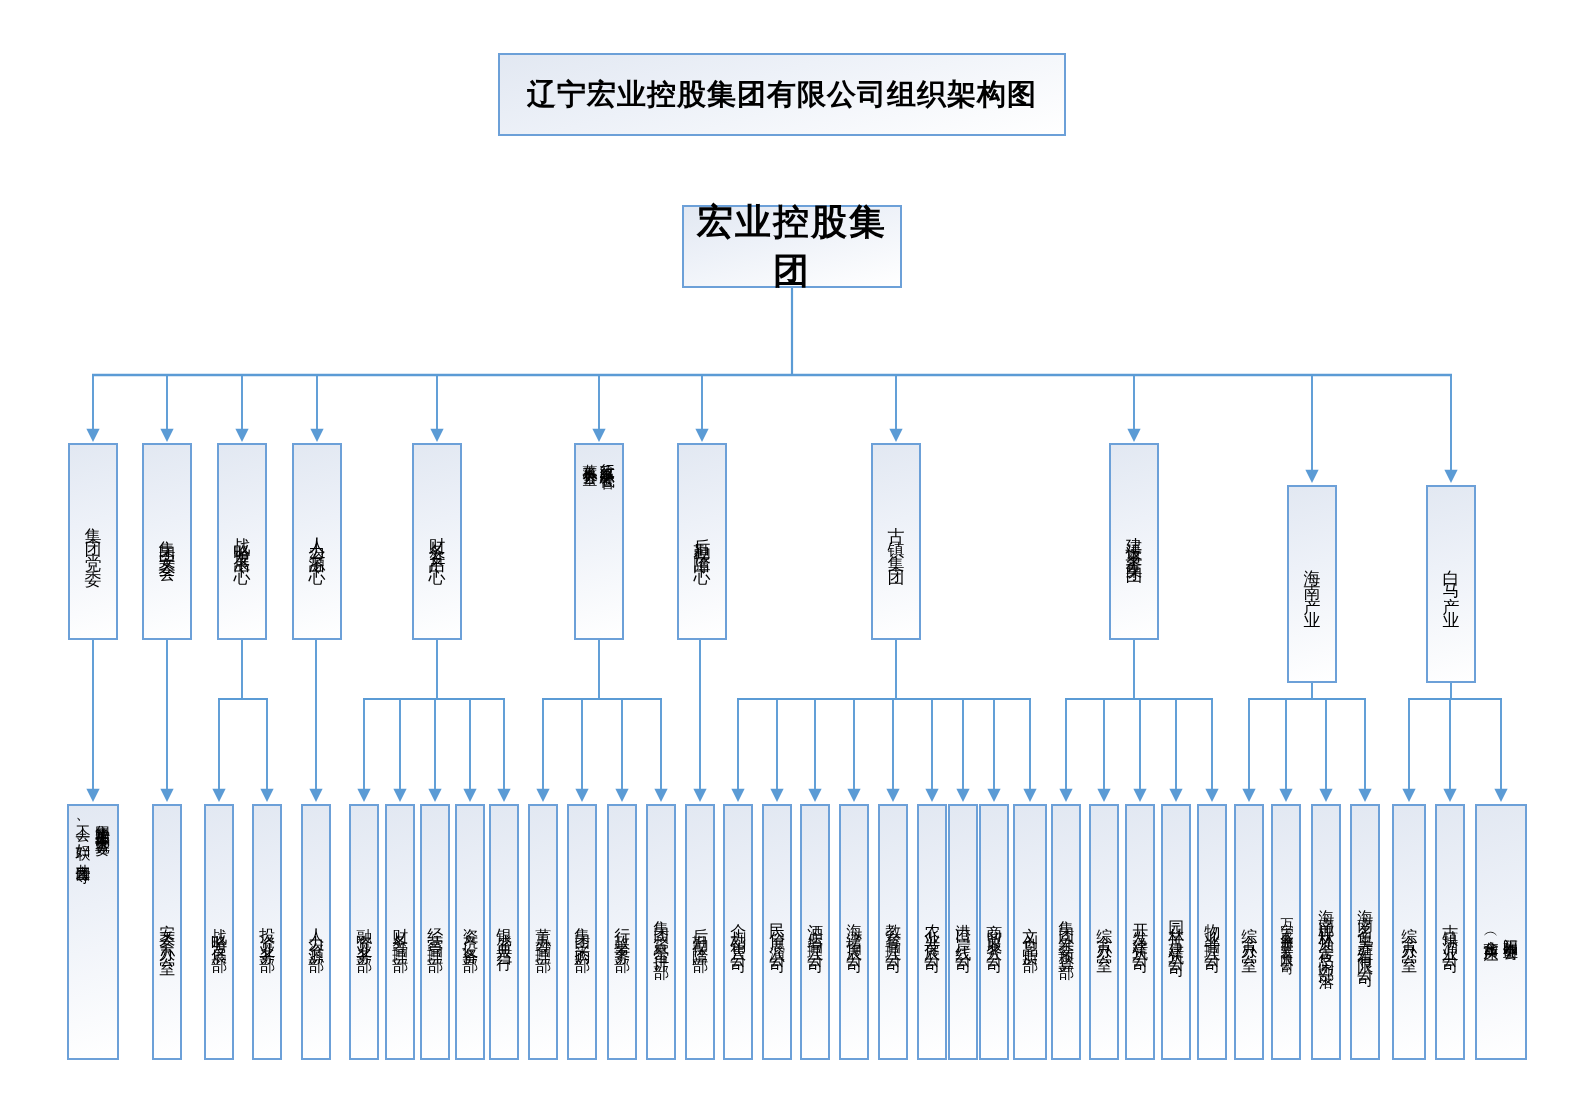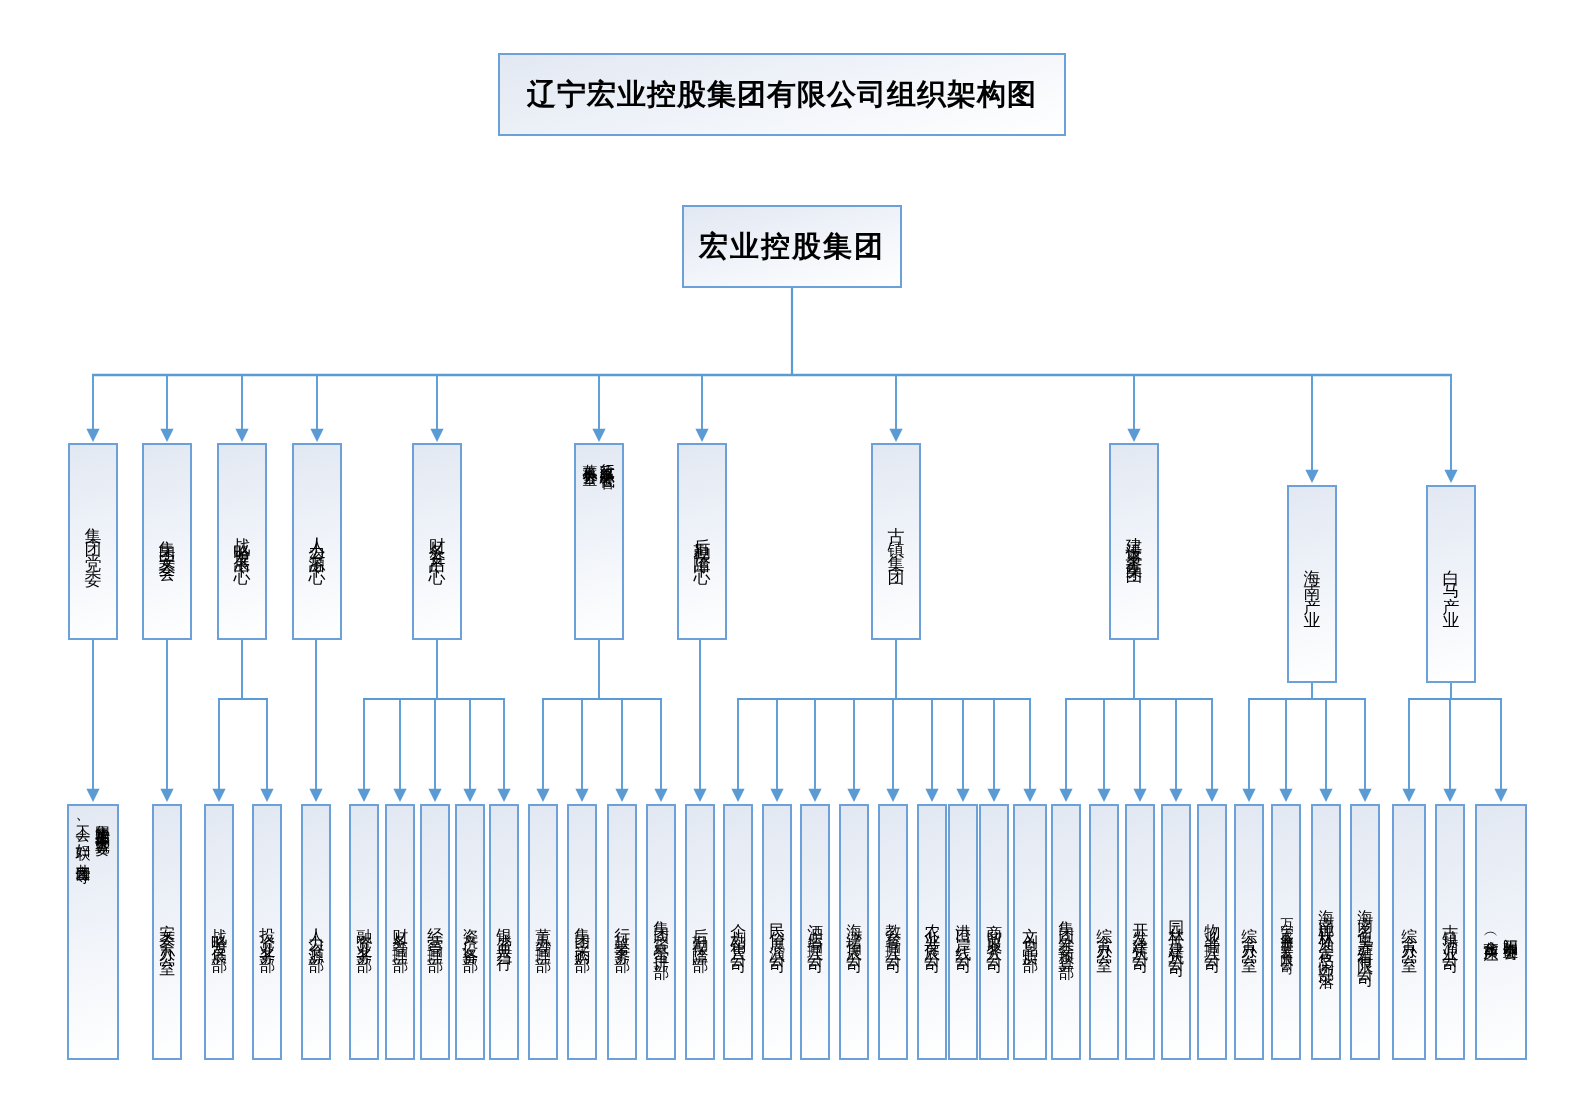--- a/index.html
+++ b/index.html
@@ -19,21 +19,21 @@
     background:linear-gradient(165deg,#e2e8f2 0%,#edf1f8 40%,#ffffff 100%);
     display:flex;align-items:center;justify-content:center;
   }
   .banner{
     left:498px;top:53px;width:568px;height:83px;
     font-size:29px;font-weight:bold;letter-spacing:1px;
     text-align:center;
   }
   .rootbox{
     left:682px;top:205px;width:220px;height:83px;
-    font-size:29px;font-weight:bold;letter-spacing:2px;
+    font-size:36px;font-weight:bold;letter-spacing:2px;
     text-align:center;
   }
   .v2{top:443px;height:197px;width:50px;}
   .v3{top:804px;height:256px;width:30px;}
   .w34{width:34px;}
   .wide{width:52px;}
   .vt{
     writing-mode:vertical-rl;
     white-space:pre-line;
     line-height:1.15;

